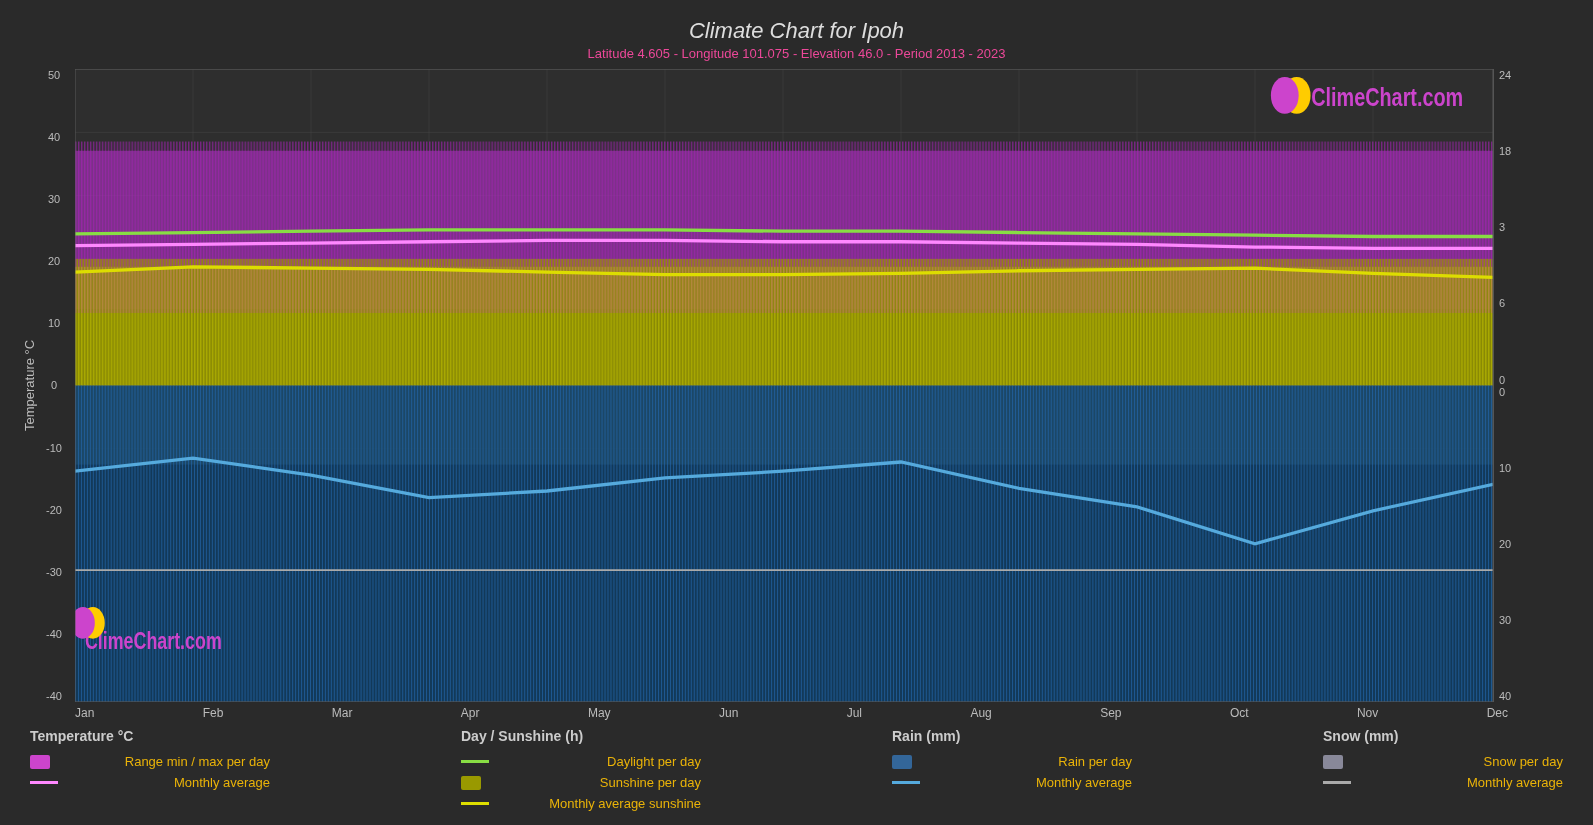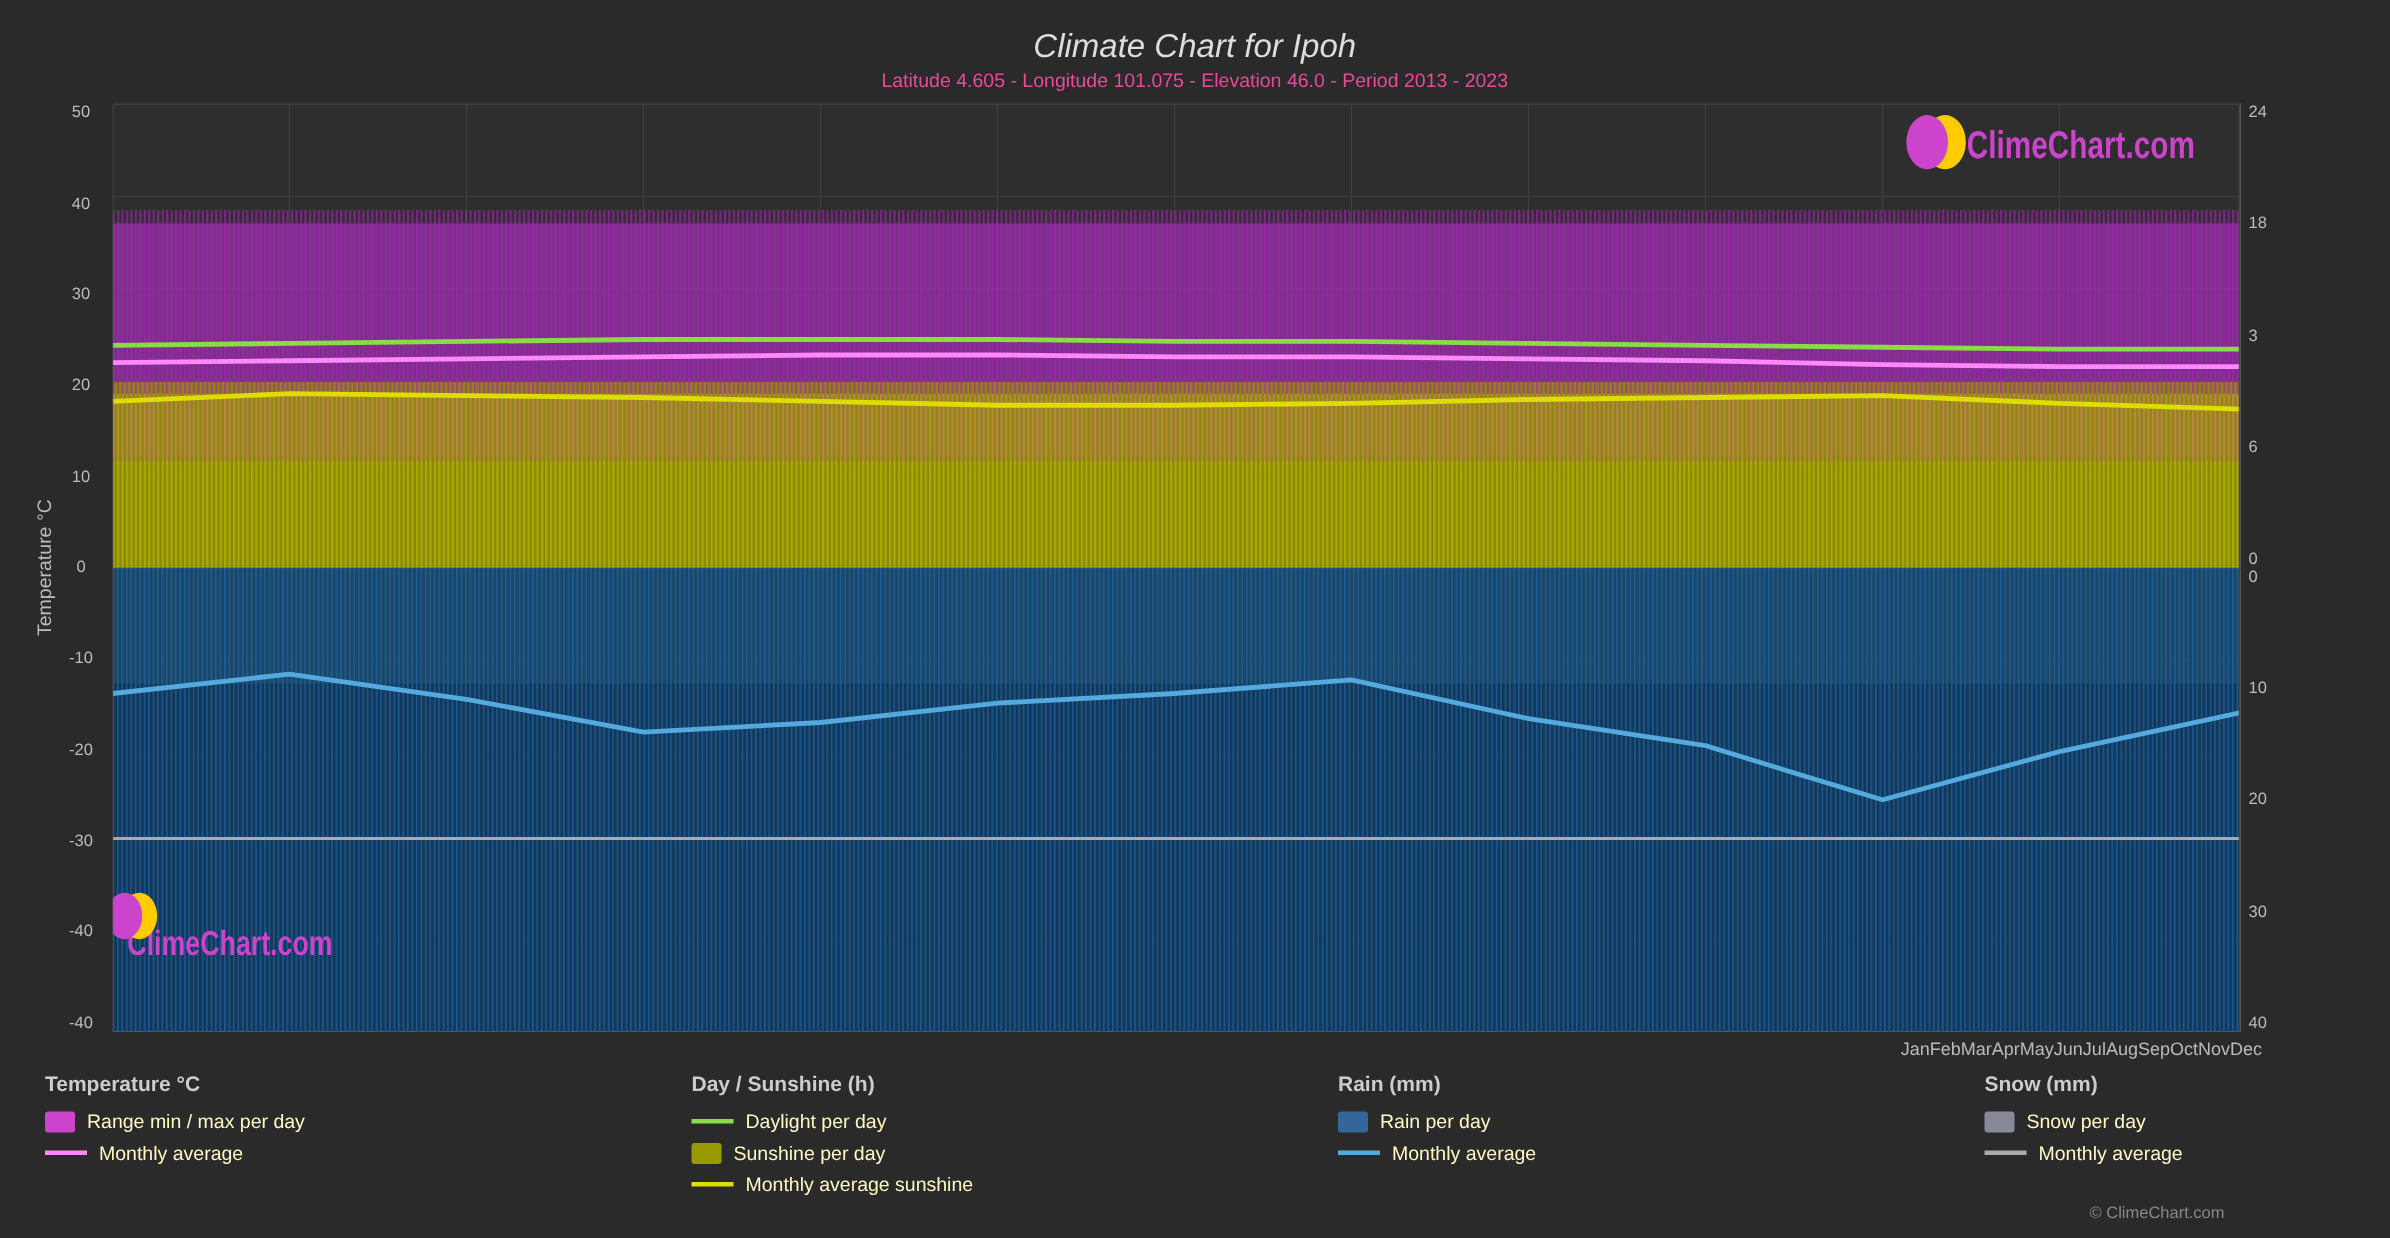--- a/index.html
+++ b/index.html
@@ -40,21 +40,21 @@
       position: relative;
       margin-top: 4px;
     }
     .chart-main {
       flex: 1;
       position: relative;
       overflow: hidden;
     }
     .x-axis {
       display: flex;
-      justify-content: flex-end;
+      justify-content: space-between;
       padding: 4px 0 0 0;
       font-size: 12px;
       color: #bbb;
       margin-left: 55px;
       margin-right: 65px;
     }
     .legend-area {
       display: flex;
       flex-direction: row;
       gap: 0;
@@ -71,21 +71,22 @@
       font-size: 14px;
       color: #ccc;
       font-weight: bold;
       margin-bottom: 4px;
     }
     .legend-item {
       display: flex;
       align-items: center;
       gap: 8px;
       font-size: 13px;
-      color: #fef9c3;
+      color: #eab308;
+      justify-content: space-between;
     }
     .legend-swatch {
       width: 20px;
       height: 14px;
       display: inline-block;
       border-radius: 2px;
     }
     .legend-line {
       width: 28px;
       height: 3px;
@@ -319,14 +320,13 @@
         <span class="legend-swatch" style="background:#888899;"></span>
         <span>Snow per day</span>
       </div>
       <div class="legend-item">
         <span class="legend-line" style="background:#aaaaaa;height:3px;"></span>
         <span>Monthly average</span>
       </div>
     </div>
   </div>
 
-  <div style="text-align:right;font-size:11px;color:#888;padding-right:90px;margin-top:2px;">© ClimeChart.com</div>
 </div>
 
 </body></html>

